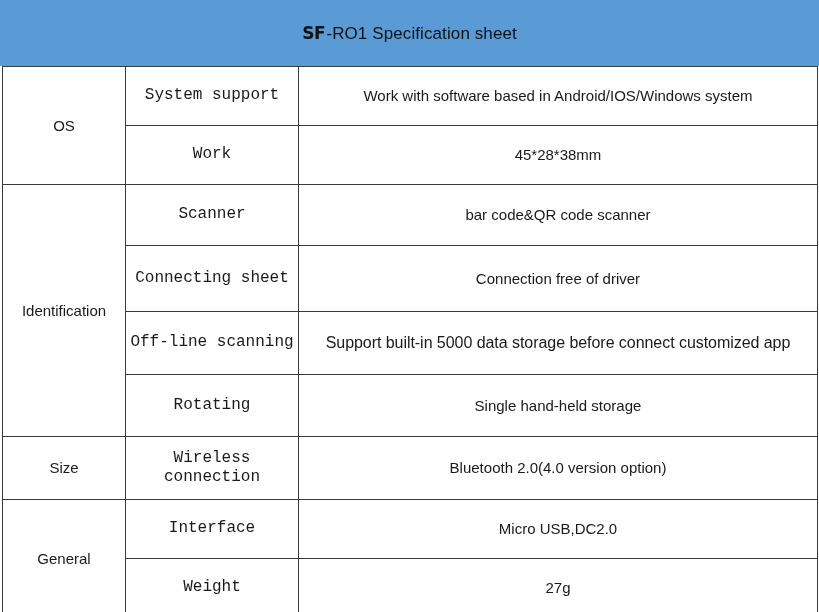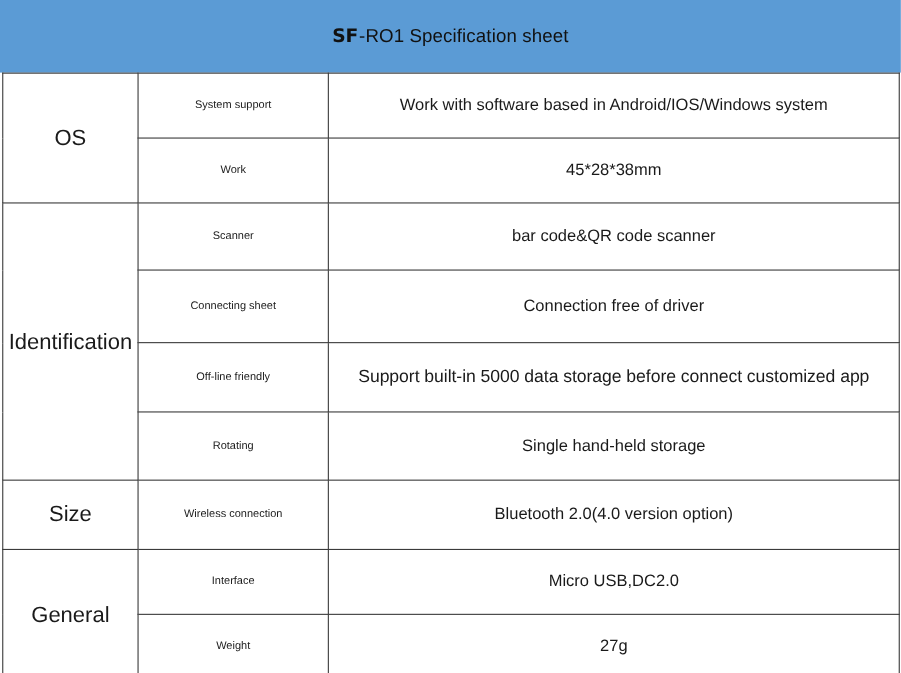--- a/index.html
+++ b/index.html
@@ -65,24 +65,25 @@
     font-size: 15px;
     color: #1a1a1a;
     line-height: 1.2;
   }
 
   col.c-group  { width: 123px; }
   col.c-item   { width: 173px; }
   col.c-value  { width: 519px; }
 
   td.group-cell {
-    font-size: 20px;
+    font-size: 15px;
   }
   td.item-cell {
-    font-size: 10px;
+    font-size: 16px;
+    font-family: Liberation Mono, monospace;
   }
   td.value-cell {
     font-size: 15px;
   }
   td.value-long {
     font-size: 16px;
     letter-spacing: -0.05px;
     white-space: nowrap;
   }
 
@@ -127,21 +128,21 @@
       <tr class="r-scanner">
         <td class="group-cell" rowspan="4">Identification</td>
         <td class="item-cell">Scanner</td>
         <td class="value-cell">bar code&amp;QR code scanner</td>
       </tr>
       <tr class="r-connect">
         <td class="item-cell">Connecting sheet</td>
         <td class="value-cell">Connection free of driver</td>
       </tr>
       <tr class="r-offline">
-        <td class="item-cell">Off-line friendly</td>
+        <td class="item-cell">Off-line scanning</td>
         <td class="value-cell value-long">Support built-in 5000 data storage before connect customized app</td>
       </tr>
       <tr class="r-rotating">
         <td class="item-cell">Rotating</td>
         <td class="value-cell">Single hand-held storage</td>
       </tr>
 
       <tr class="r-wireless">
         <td class="group-cell">Size</td>
         <td class="item-cell">Wireless connection</td>

